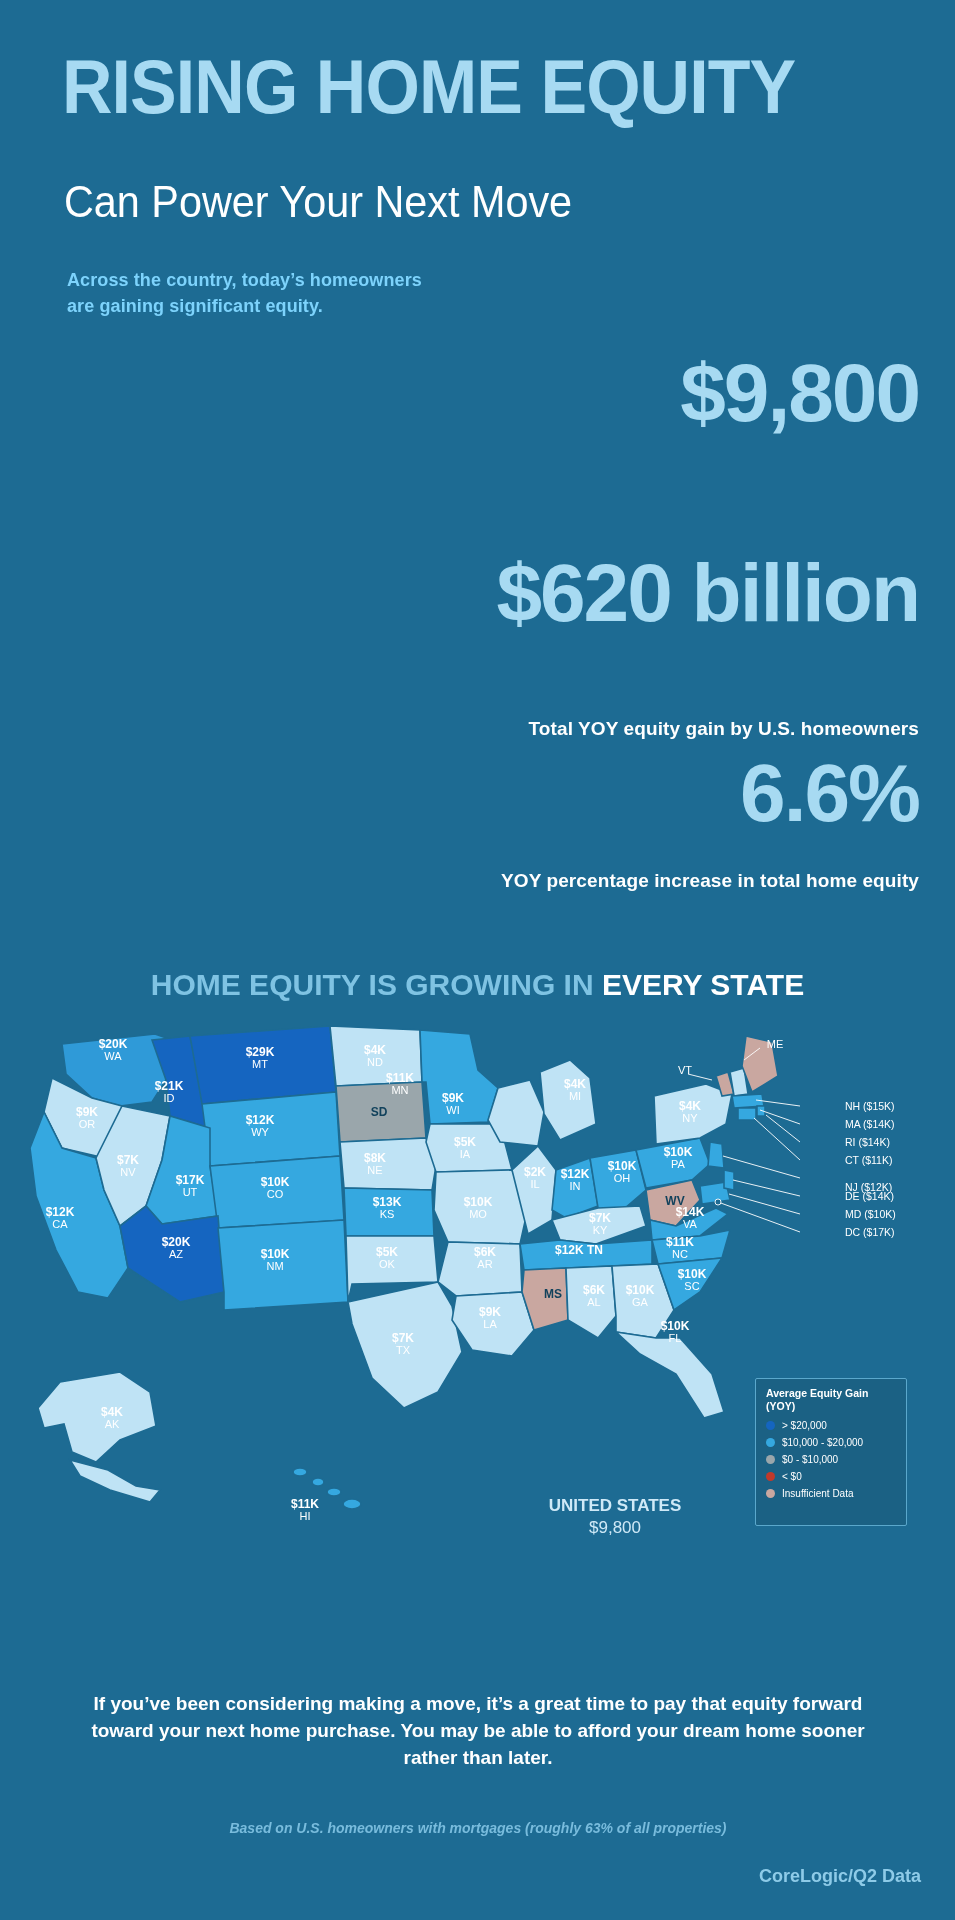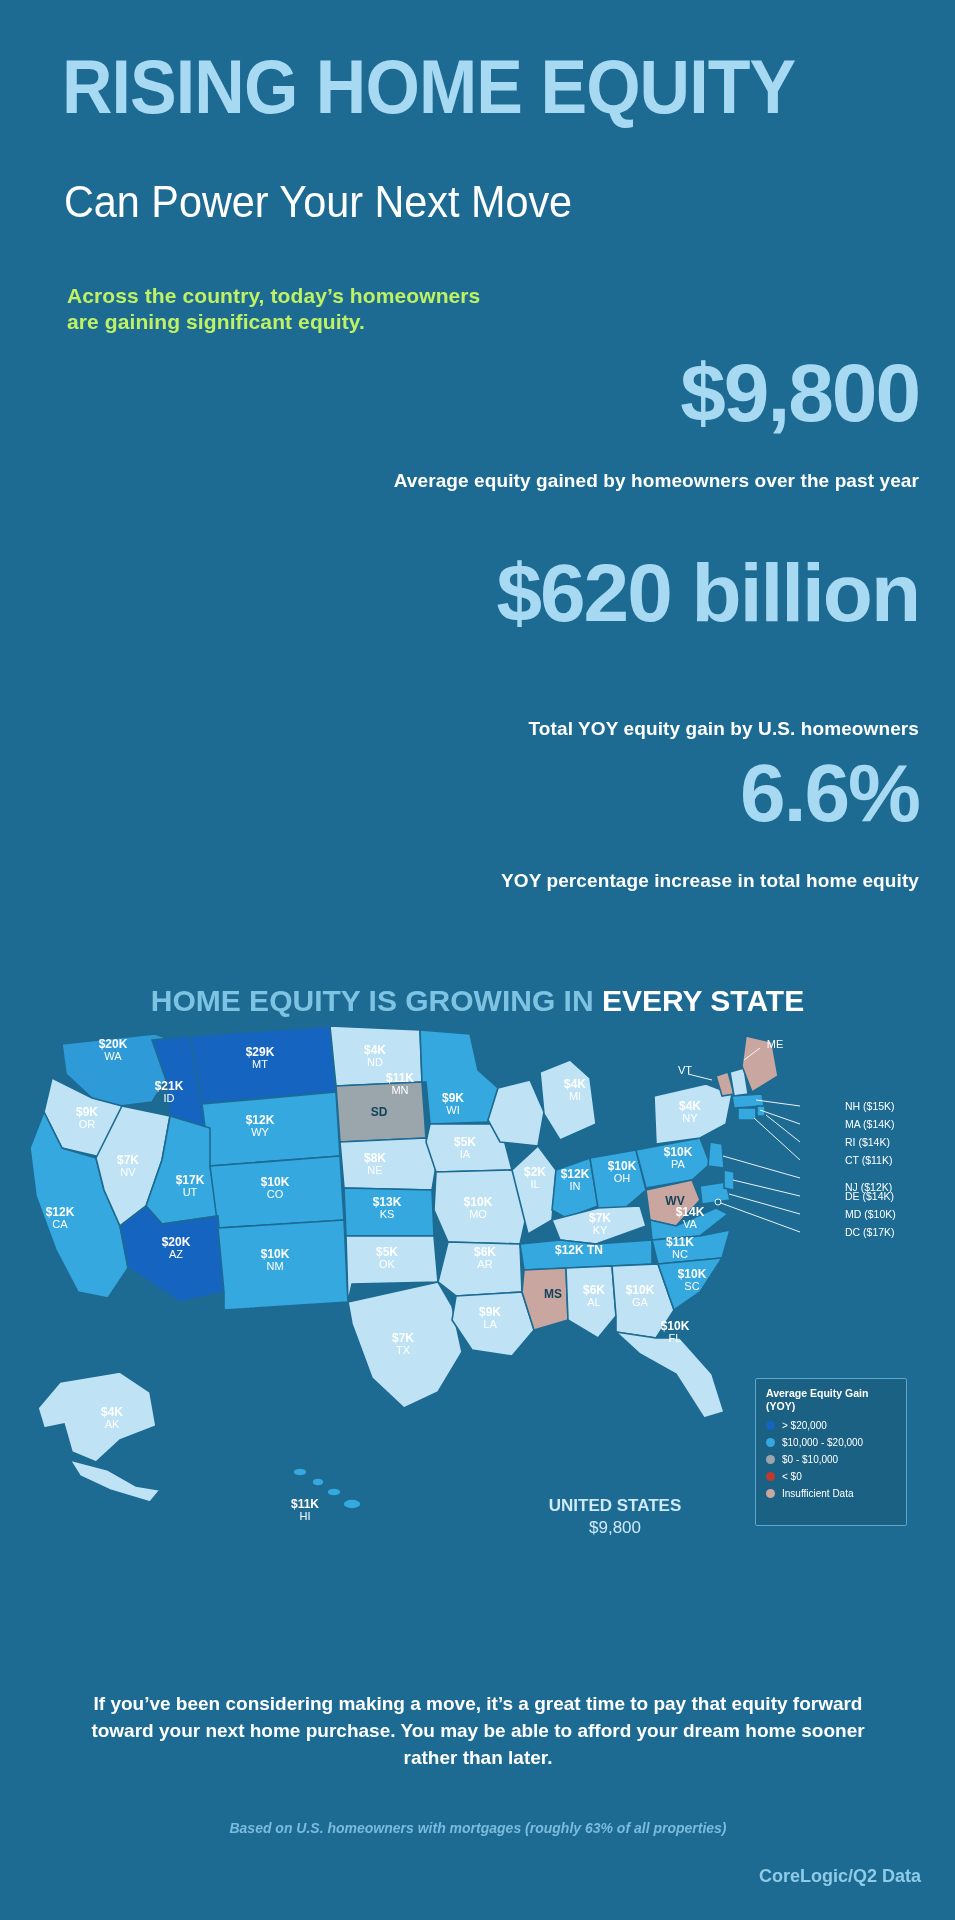--- a/index.html
+++ b/index.html
@@ -26,24 +26,24 @@
   }
   .subtitle{
     position:absolute;left:64px;top:178px;
     font-size:44px;line-height:48px;
     color:#ffffff;
     font-family:"Liberation Sans Narrow","Liberation Sans",sans-serif;
     transform:scaleX(0.94);
     transform-origin:left top;
   }
   .intro{
-    position:absolute;left:67px;top:283px;
-    font-size:21px;line-height:26px;
-    font-weight:bold;
-    color:#bef264;
+    position:absolute;left:67px;top:267px;
+    font-size:18px;line-height:26px;
+    font-weight:bold;
+    color:#7dd3fc;
     letter-spacing:.1px;
   }
 
   
   .stat-num{
     position:absolute;
     color:#a7daf2;
     font-weight:bold;
     font-family:"Liberation Sans Narrow","Liberation Sans",sans-serif;
     letter-spacing:-2px;
@@ -61,21 +61,20 @@
   #stat2lbl{right:36px;top:670px;margin-top:48px;}
   #stat3num{right:36px;top:752px;font-size:82px;line-height:82px;}
   #stat3lbl{right:36px;top:870px;}
 
   
   .map-head{
     position:absolute;top:968px;width:100%;text-align:center;
     font-size:30px;letter-spacing:0px;
     font-family:"Liberation Sans Narrow","Liberation Sans",sans-serif;
     font-weight:bold;
-    margin-top:16px;
   }
   .map-head .dim{color:#7fc3e3;}
   .map-head .bright{color:#ffffff;}
 
   .mapbox{position:absolute;left:0;top:1020px;width:955px;height:620px;}
   .mapbox svg{position:absolute;left:0;top:0;}
 
   .st-lbl{
     position:absolute;text-align:center;color:#ffffff;
     font-size:11px;line-height:12px;pointer-events:none;
@@ -125,21 +124,20 @@
 </head>
 <body>
 
 <div class="wrap">
 
   <div class="title">RISING HOME EQUITY</div>
   <div class="subtitle">Can Power Your Next Move</div>
   <div class="intro">Across the country, today’s homeowners<br>are gaining significant equity.</div>
 
   <div class="stat-num" id="stat1num">$9,800</div>
-  <div class="stat-lbl" id="stat1lbl">Average equity gained by homeowners over the past year</div>
 
   <div class="stat-num" id="stat2num">$620 billion</div>
   <div class="stat-lbl" id="stat2lbl">Total YOY equity gain by U.S. homeowners</div>
 
   <div class="stat-num" id="stat3num">6.6%</div>
   <div class="stat-lbl" id="stat3lbl">YOY percentage increase in total home equity</div>
 
   <div class="map-head">
     <span class="dim">HOME EQUITY IS GROWING IN </span><span class="bright">EVERY STATE</span>
   </div>

